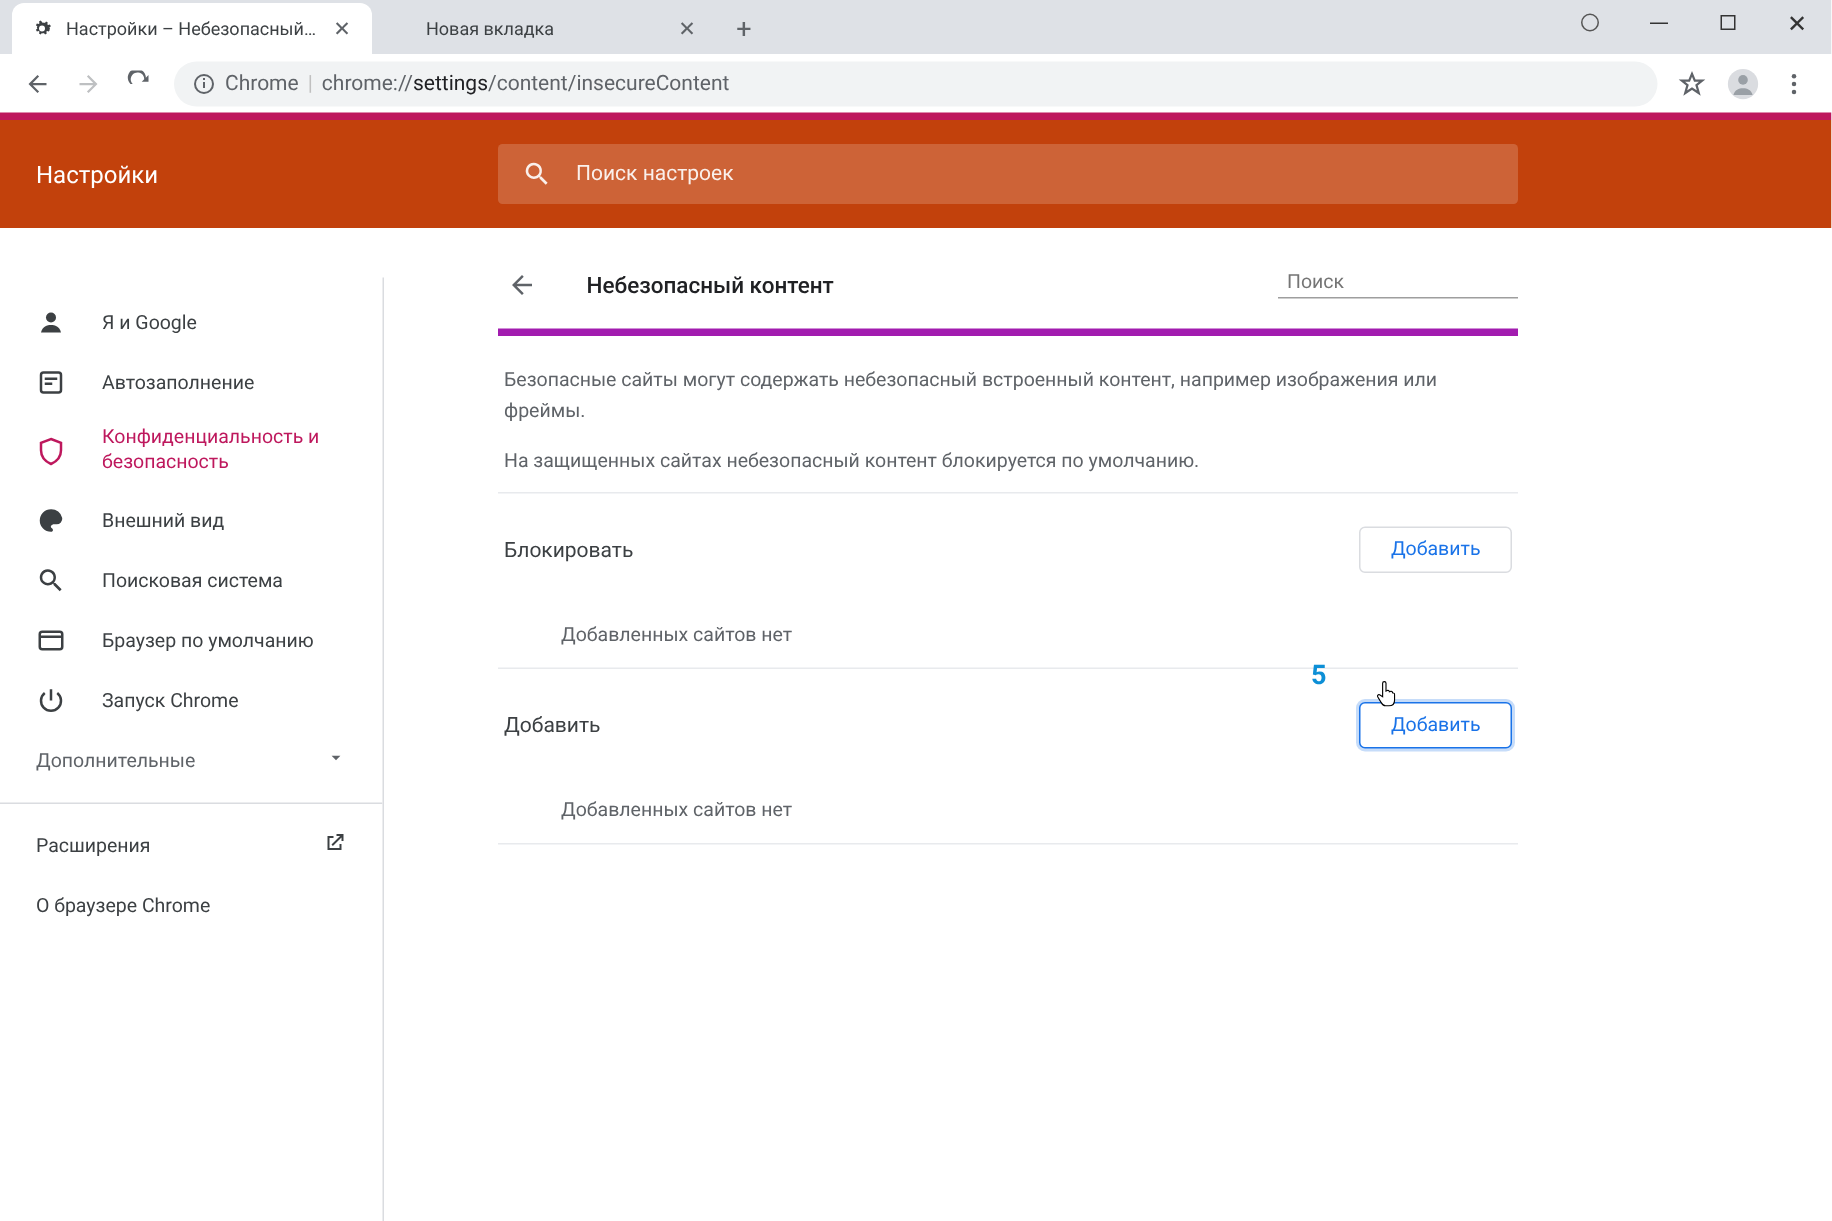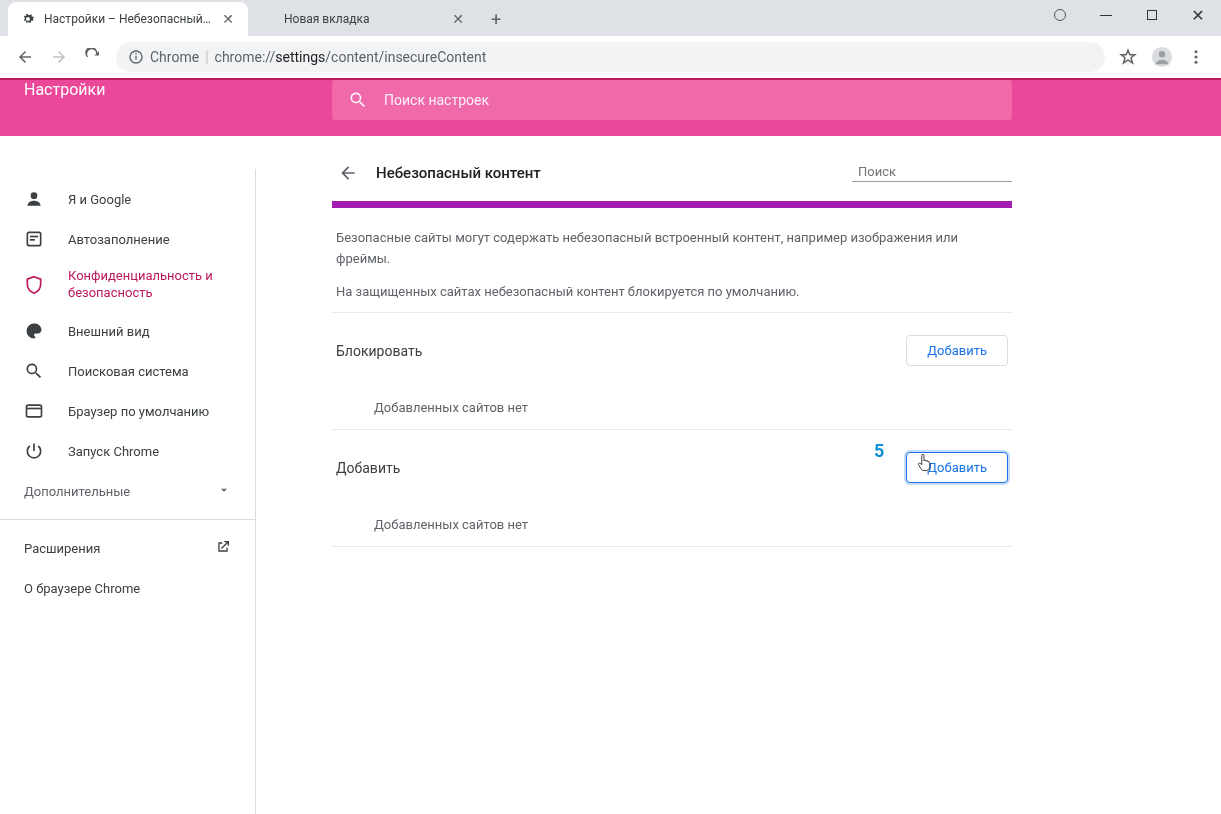--- a/index.html
+++ b/index.html
@@ -15,31 +15,31 @@
   .tab .close { width: 16px; height: 16px; display: flex; align-items: center; justify-content: center; color: #5f6368; font-size: 14px; cursor: pointer; }
   .new-tab-btn { width: 28px; height: 28px; margin-left: 4px; display: flex; align-items: center; justify-content: center; color: #5f6368; font-size: 18px; align-self: center; cursor: pointer; }
   .win-controls { margin-left: auto; display: flex; align-items: flex-start; height: 36px; }
   .win-controls .wc { width: 46px; height: 30px; display: flex; align-items: center; justify-content: center; color: #333; font-size: 12px; cursor: pointer; }
   .win-controls .circle { width: 12px; height: 12px; border: 1px solid #555; border-radius: 50%; display: inline-block; }
   .win-controls .square { width: 10px; height: 10px; border: 1px solid #333; display: inline-block; }
   .win-controls .minus { width: 12px; height: 1px; background: #333; display: inline-block; }
   .win-controls .cross { font-size: 16px; }
 
   
-  .addrbar { height: 44px; background: #fff; display: flex; align-items: center; padding: 0 8px; border-bottom: 2px solid #be185d; }
+  .addrbar { height: 44px; background: #fff; display: flex; align-items: center; padding: 0 8px; border-bottom: 5px solid #be185d; }
   .nav-btn { width: 34px; height: 34px; display: flex; align-items: center; justify-content: center; color: #5f6368; border-radius: 50%; cursor: pointer; }
   .nav-btn svg { width: 18px; height: 18px; }
   .addr-field { flex: 1; height: 30px; background: #f1f3f4; border-radius: 15px; display: flex; align-items: center; padding: 0 12px; margin: 0 6px; font-size: 14px; color: #5f6368; gap: 6px; }
   .addr-field .url { color: #5f6368; }
   .addr-field .url .dark { color: #202124; }
   .star-btn, .profile-btn, .menu-btn { width: 34px; height: 34px; display: flex; align-items: center; justify-content: center; color: #5f6368; cursor: pointer; }
   .profile-btn svg { width: 22px; height: 22px; }
 
   
-  .blue-header { height: 56px; background: #ec4899; display: flex; align-items: flex-start; color: #fff; }
+  .blue-header { height: 72px; background: #c2410c; display: flex; align-items: center; color: #fff; }
   .blue-title { width: 332px; padding-left: 24px; font-size: 16px; }
   .blue-search { width: 680px; height: 40px; background: rgba(255,255,255,0.18); border-radius: 3px; display: flex; align-items: center; padding: 0 16px; gap: 16px; color: rgba(255,255,255,0.9); font-size: 14px; }
   .blue-search svg { width: 20px; height: 20px; fill: rgba(255,255,255,0.9); }
 
   
   .content-row { display: flex; height: calc(814px - 36px - 44px - 56px); }
 
   
   .sidebar { width: 256px; border-right: 1px solid #dadce0; padding-top: 10px; overflow-y: auto; margin-top: 33px; }
   .side-item { height: 40px; display: flex; align-items: center; padding: 0 24px; gap: 24px; font-size: 13px; color: #3c4043; cursor: pointer; }
@@ -47,21 +47,21 @@
   .side-item .icon { width: 20px; height: 20px; display: flex; align-items: center; justify-content: center; flex-shrink: 0; }
   .side-item.wrap { height: 52px; }
   .side-item.wrap .label { line-height: 1.3; }
   .side-item.advanced { justify-content: space-between; padding-right: 24px; color: #5f6368; }
   .side-divider { height: 1px; background: #dadce0; margin: 8px 0; }
   .side-footer-item { height: 40px; display: flex; align-items: center; justify-content: space-between; padding: 0 24px; font-size: 13px; color: #3c4043; cursor: pointer; }
 
   
   .main { flex: 1; display: flex; justify-content: flex-start; padding-left: 76px; padding-top: 8px; }
   .panel { width: 680px; }
-  .panel-header { height: 64px; display: flex; align-items: center; border-bottom: 7px solid #a21caf; gap: 12px; }
+  .panel-header { height: 64px; display: flex; align-items: center; border-bottom: 5px solid #a21caf; gap: 27px; }
   .panel-back { width: 32px; height: 32px; display: flex; align-items: center; justify-content: center; color: #5f6368; cursor: pointer; }
   .panel-title { font-size: 15px; font-weight: 500; color: #202124; flex: 1; }
   .panel-search { display: flex; align-items: center; gap: 6px; border-bottom: 1px solid #9e9e9e; padding-bottom: 2px; width: 160px; }
   .panel-search input { border: none; outline: none; font-size: 13px; flex: 1; color: #a16207; background: transparent; }
   .panel-search svg { width: 16px; height: 16px; fill: #5f6368; }
 
   .desc { padding: 20px 4px 10px 4px; font-size: 13px; color: #5f6368; line-height: 1.6; border-bottom: 1px solid #e8eaed; }
   .section { padding: 22px 4px 10px 4px; }
   .section-head { display: flex; justify-content: space-between; align-items: center; }
   .section-title { font-size: 14px; color: #3c4043; }

